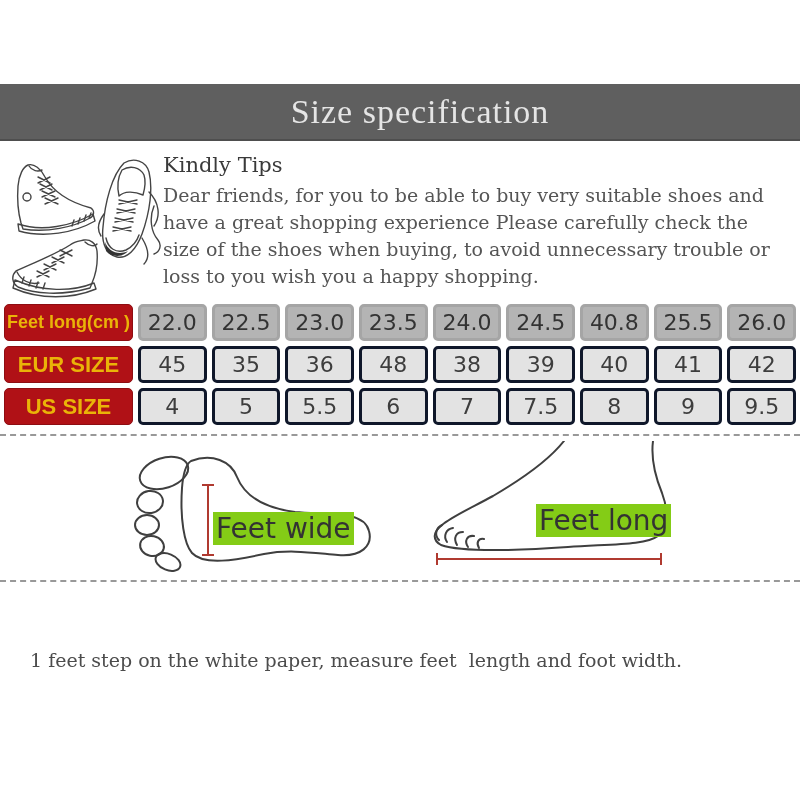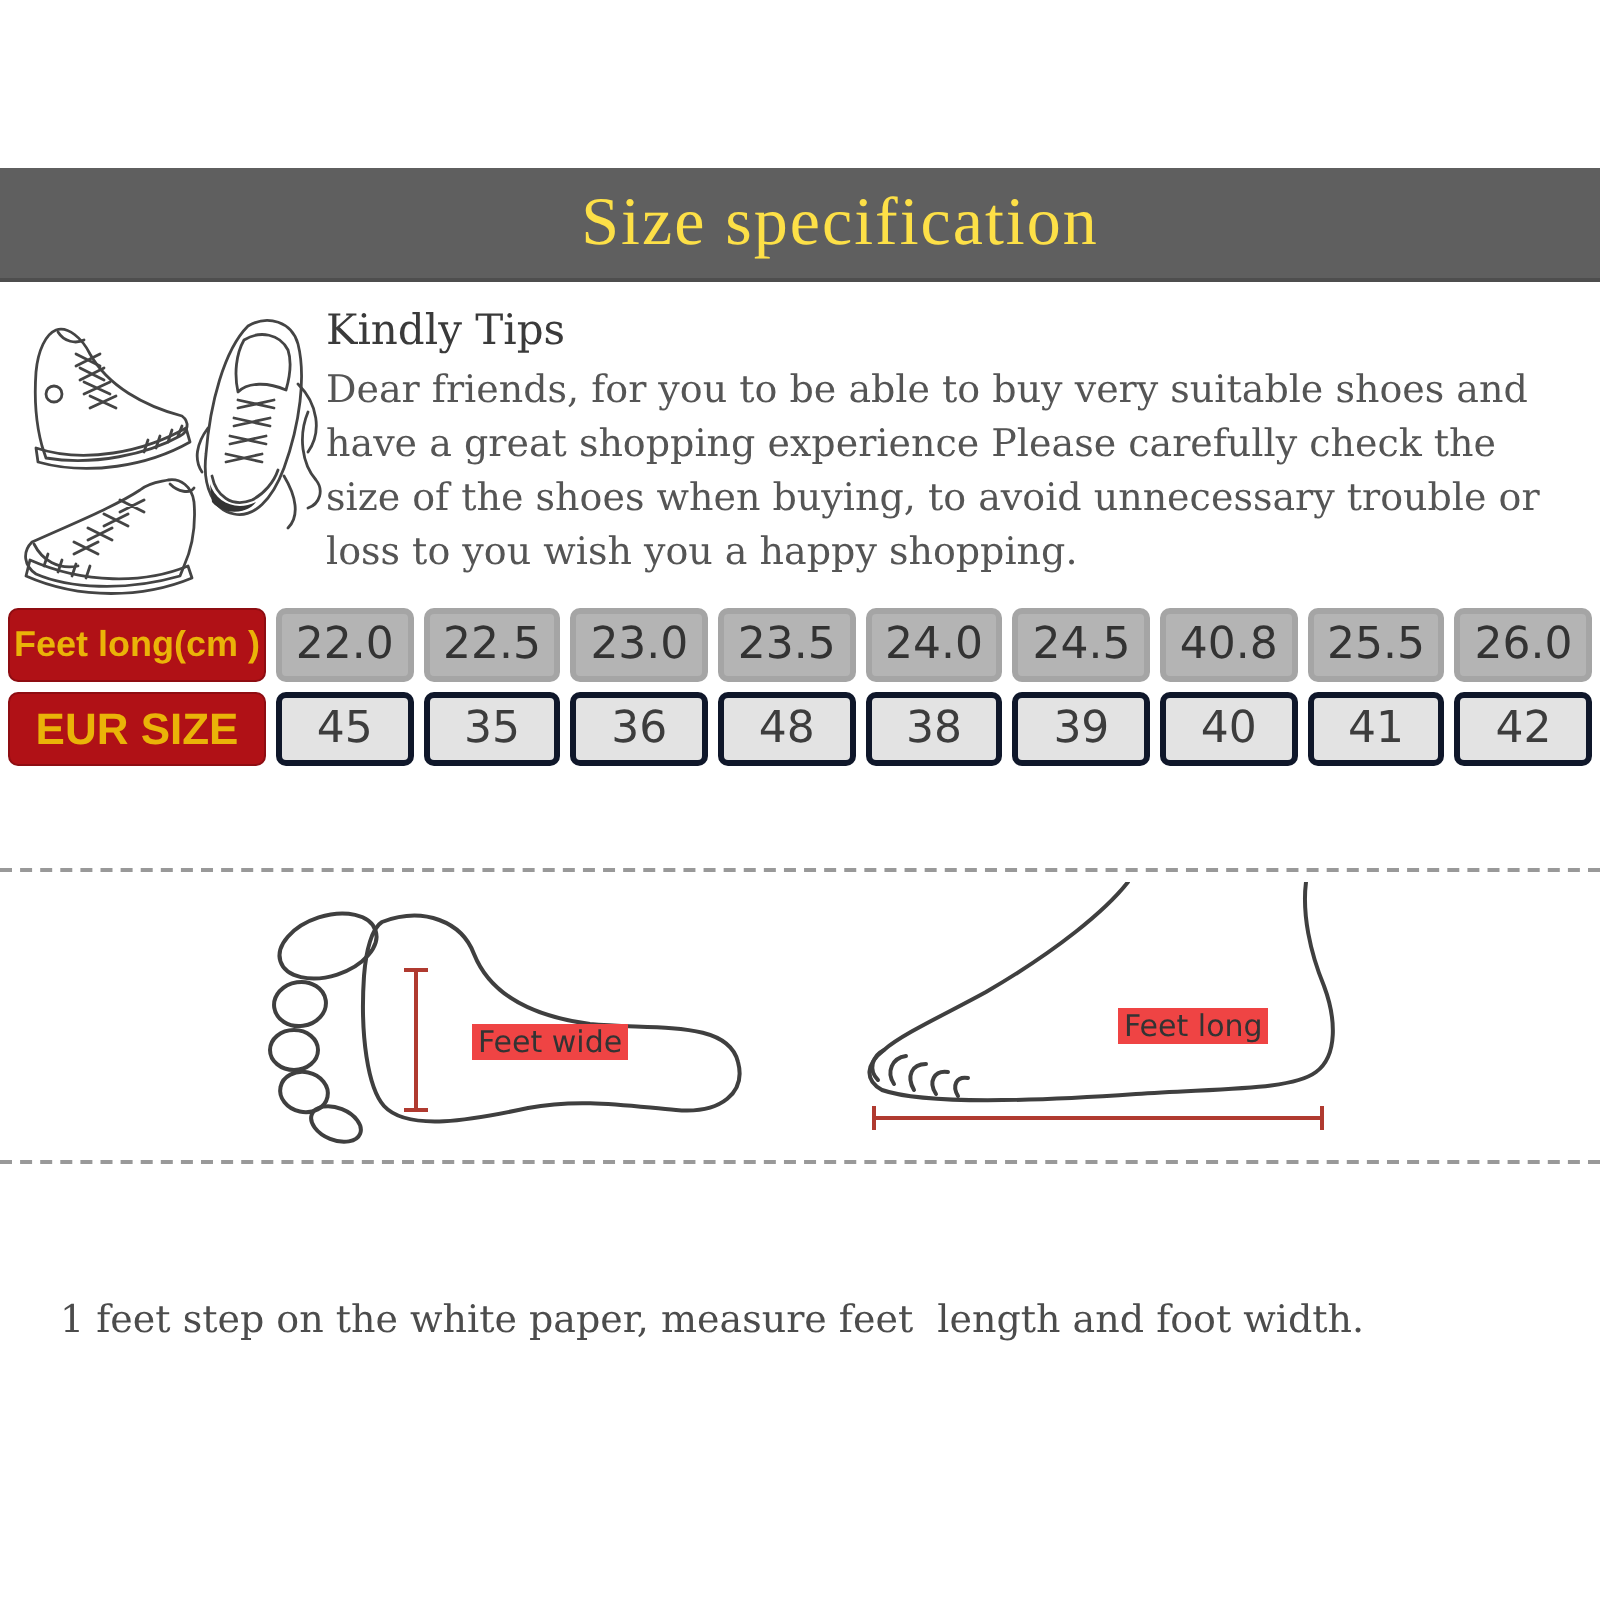--- a/index.html
+++ b/index.html
@@ -9,21 +9,21 @@
     overflow:hidden; font-family:"DejaVu Serif","Liberation Serif",serif;
   }
 
   
   .title-bar {
     position:absolute; top:84px; left:0; width:800px; height:57px;
     background:#5f5f5f; border-bottom:2px solid #4e4e4e;
     display:flex; align-items:center; justify-content:center;
   }
   .title-bar .title {
-    color:#fde047; font-family:"Liberation Serif","DejaVu Serif",serif;
+    color:#e5e5e5; font-family:"Liberation Serif","DejaVu Serif",serif;
     font-size:34px; letter-spacing:1px;margin-left:40px;
   }
 
   
   .shoes-sketch { position:absolute; left:2px; top:150px; }
   .tips { position:absolute; left:163px; top:153px; width:628px; color:#4f4f4f; }
   .tips .tips-heading { font-size:21px; color:#3a3a3a; margin-bottom:5px; }
   .tips .tips-body { font-size:19px; line-height:27px; color:#555555; }
 
   
@@ -49,21 +49,21 @@
   
   .divider { position:absolute; left:0; width:800px; height:0; border-top:2px dashed #999999; }
   .divider-top { top:434px; }
   .divider-bottom { top:580px; }
 
   
   .foot-top-svg  { position:absolute; left:128px; top:452px; }
   .foot-side-svg { position:absolute; left:427px; top:441px; }
   .measure-label {
     position:absolute; font-family:"DejaVu Sans","Liberation Sans",sans-serif;
-    font-size:15px; color:#333333; background:#ef4444; padding:0 3px;margin-left:23px;
+    font-size:28px; color:#333333; background:#84cc16; padding:0 3px;
   }
   .feet-wide-label { left:213px; top:512px; }
   .feet-long-label { left:536px; top:504px; }
 
   
   .instructions {
     position:absolute; left:30px; top:589px; width:750px;
     font-size:19px; line-height:28.5px; color:#4c4c4c; white-space:pre-wrap;
   }
 
@@ -127,20 +127,32 @@
       <div class="cell data">45</div>
       <div class="cell data">35</div>
       <div class="cell data">36</div>
       <div class="cell data">48</div>
       <div class="cell data">38</div>
       <div class="cell data">39</div>
       <div class="cell data">40</div>
       <div class="cell data">41</div>
       <div class="cell data">42</div>
     </div>
+    <div class="trow">
+      <div class="cell label">US SIZE</div>
+      <div class="cell data">4</div>
+      <div class="cell data">5</div>
+      <div class="cell data">5.5</div>
+      <div class="cell data">6</div>
+      <div class="cell data">7</div>
+      <div class="cell data">7.5</div>
+      <div class="cell data">8</div>
+      <div class="cell data">9</div>
+      <div class="cell data">9.5</div>
+    </div>
   </div>
 
   <div class="divider divider-top"></div>
   <div class="divider divider-bottom"></div>
 
   <svg class="foot-top-svg" width="245" height="120" viewBox="0 0 245 120">
     <ellipse class="ln" cx="36" cy="21" rx="25" ry="15" transform="rotate(-18 36 21)"></ellipse>
     <ellipse class="ln" cx="22" cy="50" rx="13" ry="11" transform="rotate(-8 22 50)"></ellipse>
     <ellipse class="ln" cx="19" cy="73" rx="12" ry="10"></ellipse>
     <ellipse class="ln" cx="24" cy="94" rx="12" ry="10" transform="rotate(12 24 94)"></ellipse>

